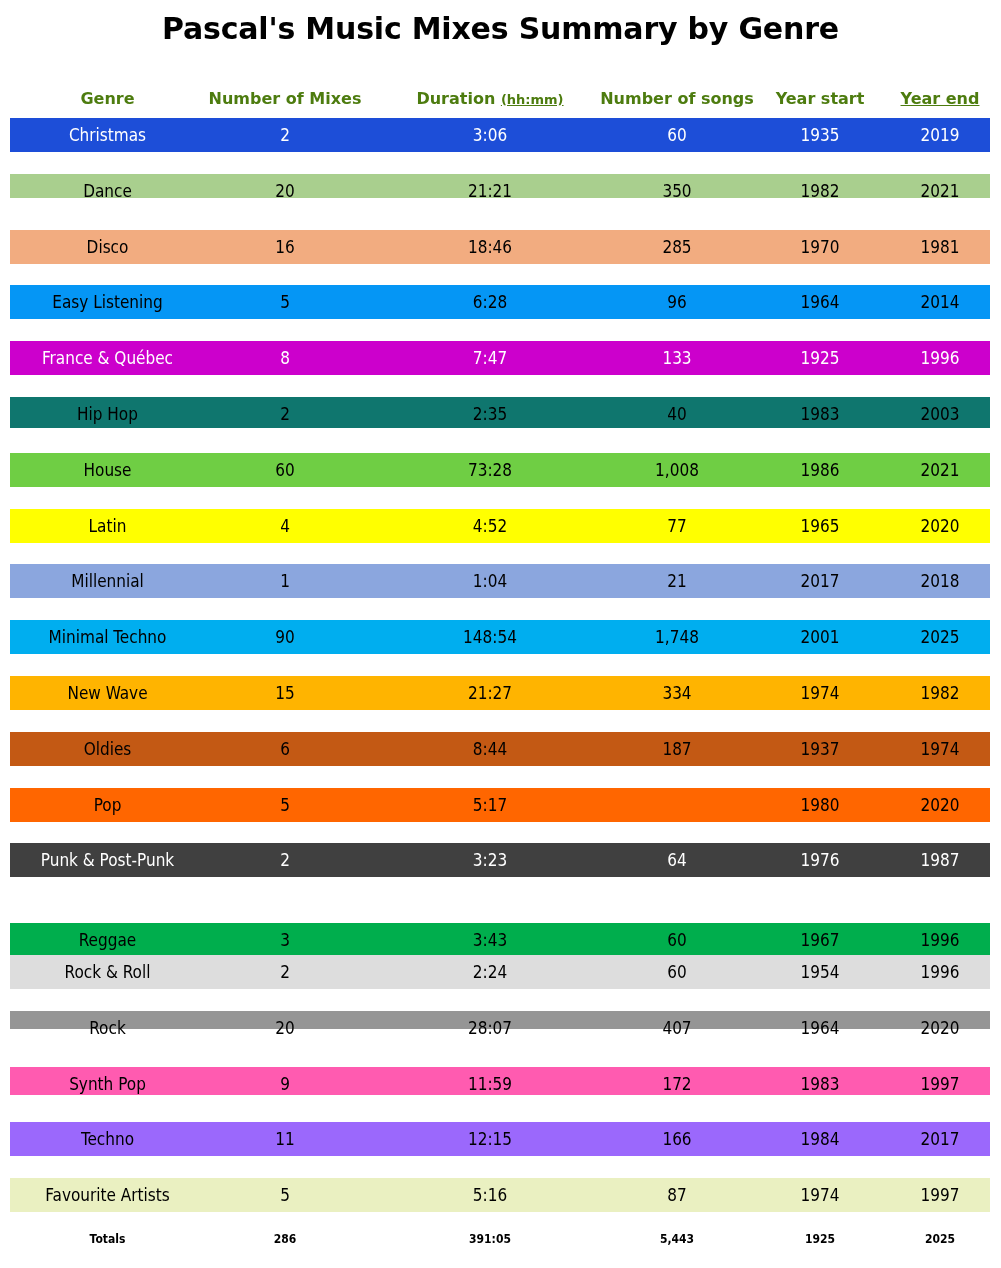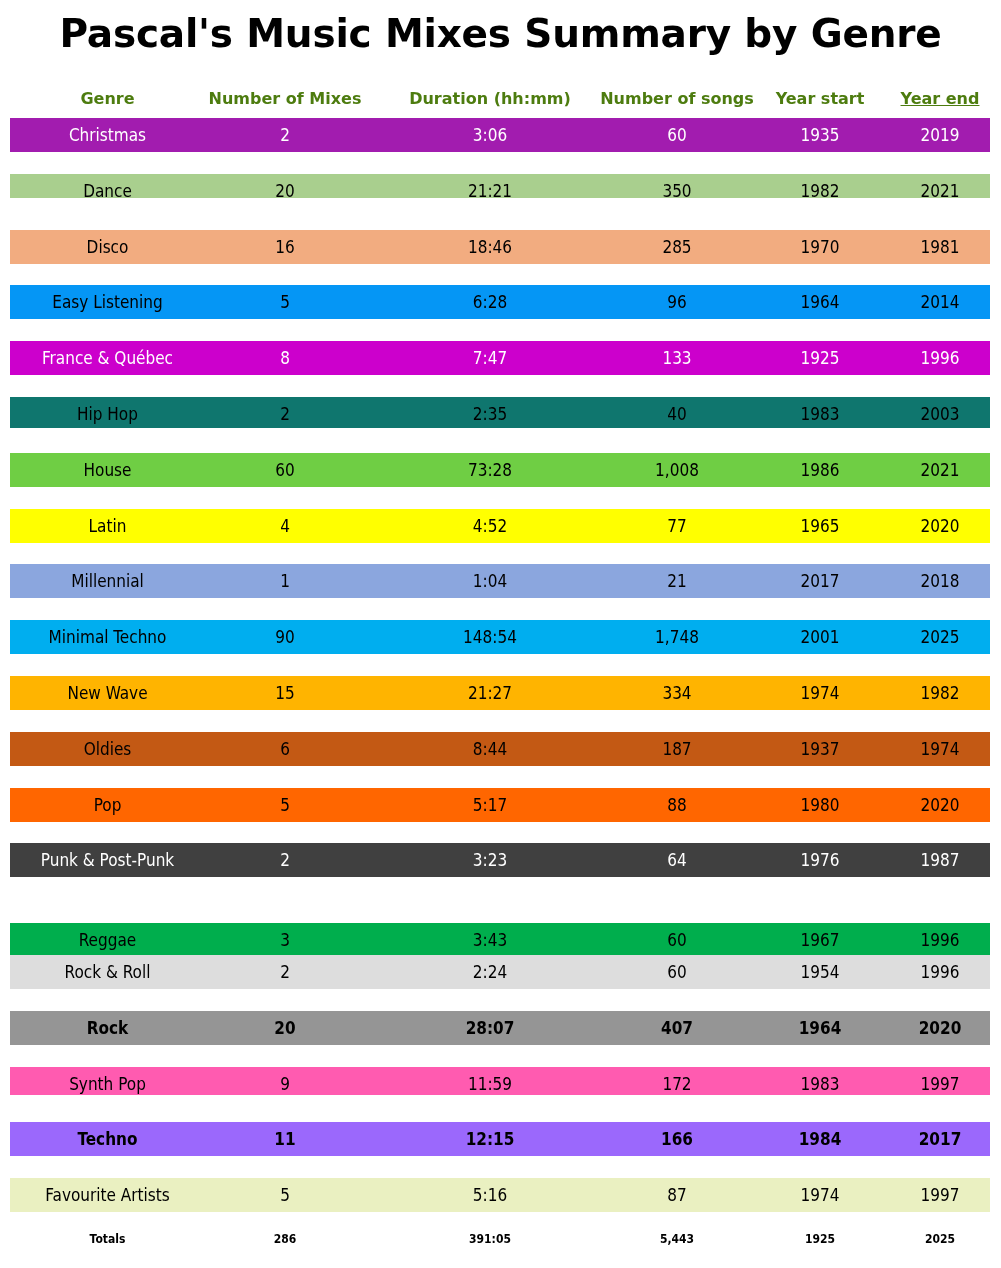--- a/index.html
+++ b/index.html
@@ -22,21 +22,21 @@
   }
 
   
   .title {
     position: absolute;
     left: 0;
     top: 11px;
     width: 1001px;
     text-align: center;
     font-family: "DejaVu Sans", sans-serif;
-    font-size: 39px;
+    font-size: 30px;
     font-weight: bold;
     color: #000000;
     letter-spacing: -0.2px;
     white-space: nowrap;
   }
 
   
   .header-row {
     position: absolute;
     left: 10px;
@@ -49,22 +49,23 @@
     top: 0;
     font-family: "DejaVu Sans", sans-serif;
     font-size: 16px;
     font-weight: bold;
     color: #4d7c0f;
     text-align: center;
     white-space: nowrap;
     line-height: 22px;
   }
   .hcell .sub {
-    font-size: 16px;
+    font-size: 13px;
     font-weight: bold;
+    text-decoration: underline;
   }
 
   .h-genre    { left: 0px;   width: 195px; }
   .h-mixes    { left: 130px; width: 290px; }
   .h-duration { left: 330px; width: 300px; }
   .h-songs    { left: 537px; width: 260px; }
   .h-ystart   { left: 740px; width: 140px; }
   .h-yend     { left: 870px; width: 120px; text-decoration: underline; }
 
   
@@ -119,21 +120,21 @@
   <div class="header-row">
     <div class="hcell h-genre">Genre</div>
     <div class="hcell h-mixes">Number of Mixes</div>
     <div class="hcell h-duration"><span>Duration </span><span class="sub">(hh:mm)</span></div>
     <div class="hcell h-songs">Number of songs</div>
     <div class="hcell h-ystart">Year start</div>
     <div class="hcell h-yend">Year end</div>
   </div>
 
   <div id="rows-container">
-      <div class="row light" style="top: 118px; height: 34px; background: #a21caf;">
+      <div class="row light" style="top: 118px; height: 34px; background: #1d4ed8;">
         <div class="cell c-genre">Christmas</div>
         <div class="cell c-mixes">2</div>
         <div class="cell c-duration">3:06</div>
         <div class="cell c-songs">60</div>
         <div class="cell c-ystart">1935</div>
         <div class="cell c-yend">2019</div>
       </div>
       <div class="row" style="top: 173.8px; height: 24px; background: rgb(169, 207, 142);">
         <div class="cell c-genre">Dance</div>
         <div class="cell c-mixes">20</div>
@@ -219,21 +220,20 @@
         <div class="cell c-mixes">6</div>
         <div class="cell c-duration">8:44</div>
         <div class="cell c-songs">187</div>
         <div class="cell c-ystart">1937</div>
         <div class="cell c-yend">1974</div>
       </div>
       <div class="row" style="top: 787.6px; height: 34px; background: rgb(255, 102, 0);">
         <div class="cell c-genre">Pop</div>
         <div class="cell c-mixes">5</div>
         <div class="cell c-duration">5:17</div>
-        <div class="cell c-songs">88</div>
         <div class="cell c-ystart">1980</div>
         <div class="cell c-yend">2020</div>
       </div>
       <div class="row light" style="top: 843.4px; height: 34px; background: rgb(64, 64, 64);">
         <div class="cell c-genre">Punk &amp; Post-Punk</div>
         <div class="cell c-mixes">2</div>
         <div class="cell c-duration">3:23</div>
         <div class="cell c-songs">64</div>
         <div class="cell c-ystart">1976</div>
         <div class="cell c-yend">1987</div>
@@ -247,37 +247,37 @@
         <div class="cell c-yend">1996</div>
       </div>
       <div class="row" style="top: 955px; height: 34px; background: rgb(221, 221, 221);">
         <div class="cell c-genre">Rock &amp; Roll</div>
         <div class="cell c-mixes">2</div>
         <div class="cell c-duration">2:24</div>
         <div class="cell c-songs">60</div>
         <div class="cell c-ystart">1954</div>
         <div class="cell c-yend">1996</div>
       </div>
-      <div class="row" style="top: 1010.8px; height: 34px; background: rgb(149, 149, 149); font-weight: bold;">
+      <div class="row" style="top: 1010.8px; height: 18px; background: rgb(149, 149, 149);">
         <div class="cell c-genre">Rock</div>
         <div class="cell c-mixes">20</div>
         <div class="cell c-duration">28:07</div>
         <div class="cell c-songs">407</div>
         <div class="cell c-ystart">1964</div>
         <div class="cell c-yend">2020</div>
       </div>
       <div class="row" style="top: 1066.6px; height: 28px; background: rgb(255, 91, 176);">
         <div class="cell c-genre">Synth Pop</div>
         <div class="cell c-mixes">9</div>
         <div class="cell c-duration">11:59</div>
         <div class="cell c-songs">172</div>
         <div class="cell c-ystart">1983</div>
         <div class="cell c-yend">1997</div>
       </div>
-      <div class="row" style="top: 1122.4px; height: 34px; background: rgb(155, 104, 252); font-weight: bold;">
+      <div class="row" style="top: 1122.4px; height: 34px; background: rgb(155, 104, 252);">
         <div class="cell c-genre">Techno</div>
         <div class="cell c-mixes">11</div>
         <div class="cell c-duration">12:15</div>
         <div class="cell c-songs">166</div>
         <div class="cell c-ystart">1984</div>
         <div class="cell c-yend">2017</div>
       </div>
       <div class="row" style="top: 1178.2px; height: 34px; background: rgb(234, 240, 193);">
         <div class="cell c-genre">Favourite Artists</div>
         <div class="cell c-mixes">5</div>

